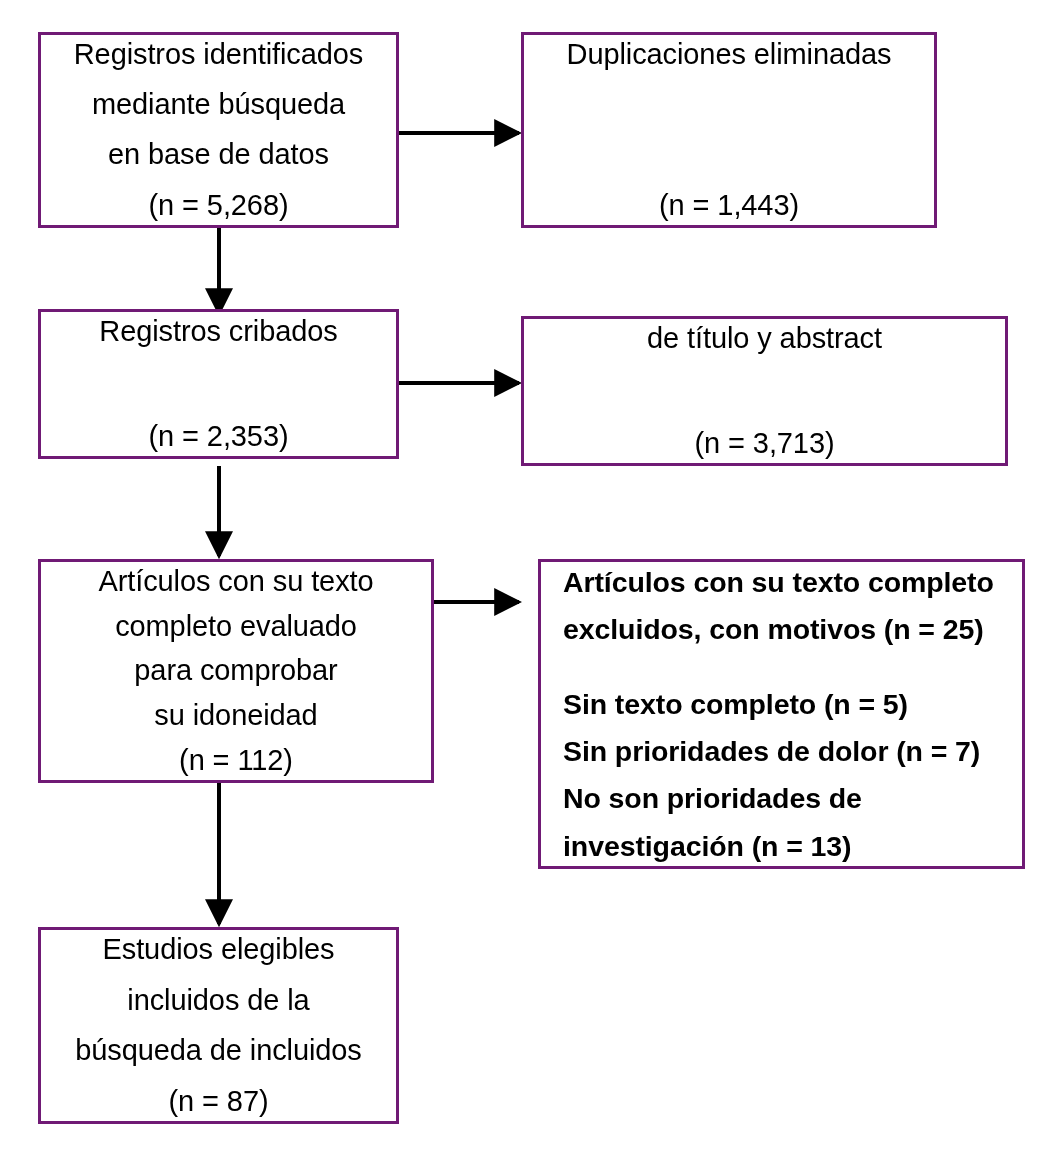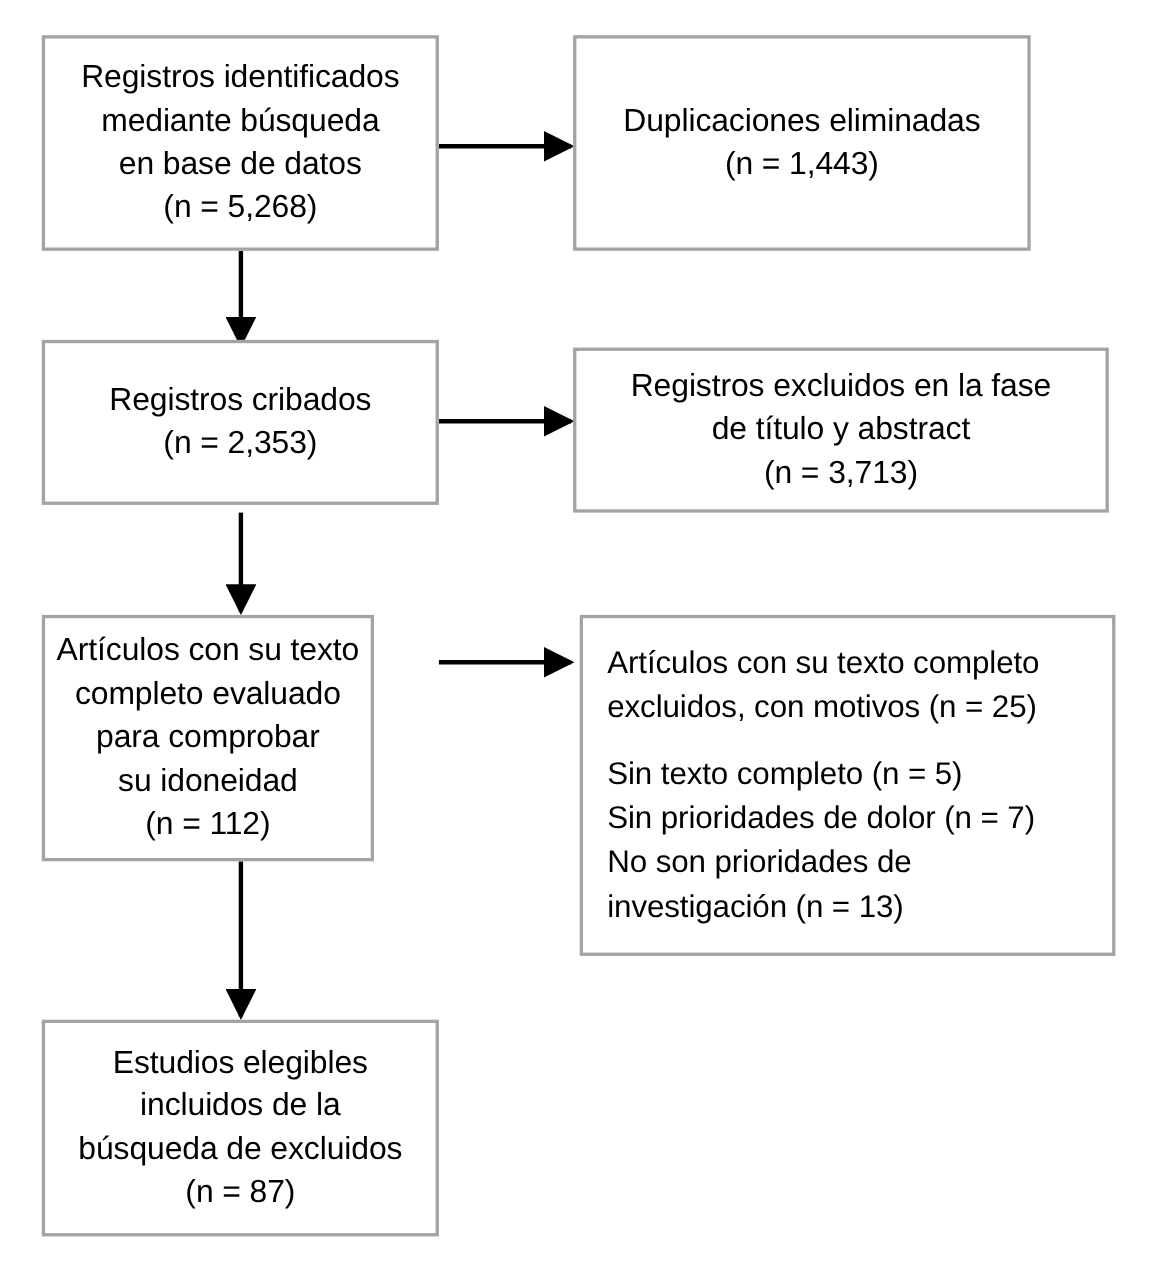--- a/index.html
+++ b/index.html
@@ -15,25 +15,25 @@
   #diagram-canvas {
     position: relative;
     width: 1064px;
     height: 1158px;
     background: #ffffff;
     overflow: hidden;
   }
   .flow-box {
     position: absolute;
     box-sizing: border-box;
-    border: 3px solid #a3a3a3;
+    border: 3px solid #701a75;
     background: #ffffff;
     display: flex;
     flex-direction: column;
-    justify-content: center;
+    justify-content: space-between;
     z-index: 2;
   }
   .flow-box.center-text {
     align-items: center;
     text-align: center;
   }
   .flow-box.left-text {
     align-items: flex-start;
     text-align: left;
   }
@@ -101,43 +101,42 @@
     <span class="box-line">Duplicaciones eliminadas</span>
     <span class="box-line">(n = 1,443)</span>
   </div>
 
   <div class="flow-box center-text" style="left:38px; top:309px; width:361px; height:150px;">
     <span class="box-line">Registros cribados</span>
     <span class="box-line">(n = 2,353)</span>
   </div>
 
   <div class="flow-box center-text" style="left:521px; top:316px; width:487px; height:150px;">
-    <span class="box-line">Registros excluidos en la fase</span>
     <span class="box-line">de título y abstract</span>
     <span class="box-line">(n = 3,713)</span>
   </div>
 
-  <div class="flow-box center-text" style="left:38px; top:559px; width:302px; height:224px;">
+  <div class="flow-box center-text" style="left:38px; top:559px; width:396px; height:224px;">
     <span class="box-line">Artículos con su texto</span>
     <span class="box-line">completo evaluado</span>
     <span class="box-line">para comprobar</span>
     <span class="box-line">su idoneidad</span>
     <span class="box-line">(n = 112)</span>
   </div>
 
-  <div class="flow-box left-text" style="left:527px; top:559px; width:487px; height:310px;">
+  <div class="flow-box left-text" style="left:538px; top:559px; width:487px; height:310px;font-weight:bold;">
     <span class="box-line">Artículos con su texto completo</span>
     <span class="box-line">excluidos, con motivos (n = 25)</span>
     <span class="box-line spacer">&nbsp;</span>
     <span class="box-line">Sin texto completo (n = 5)</span>
     <span class="box-line">Sin prioridades de dolor (n = 7)</span>
     <span class="box-line">No son prioridades de</span>
     <span class="box-line">investigación (n = 13)</span>
   </div>
 
   <div class="flow-box center-text" style="left:38px; top:927px; width:361px; height:197px;">
     <span class="box-line">Estudios elegibles</span>
     <span class="box-line">incluidos de la</span>
-    <span class="box-line">búsqueda de excluidos</span>
+    <span class="box-line">búsqueda de incluidos</span>
     <span class="box-line">(n = 87)</span>
   </div>
 
 </div>
 
 </body></html>

